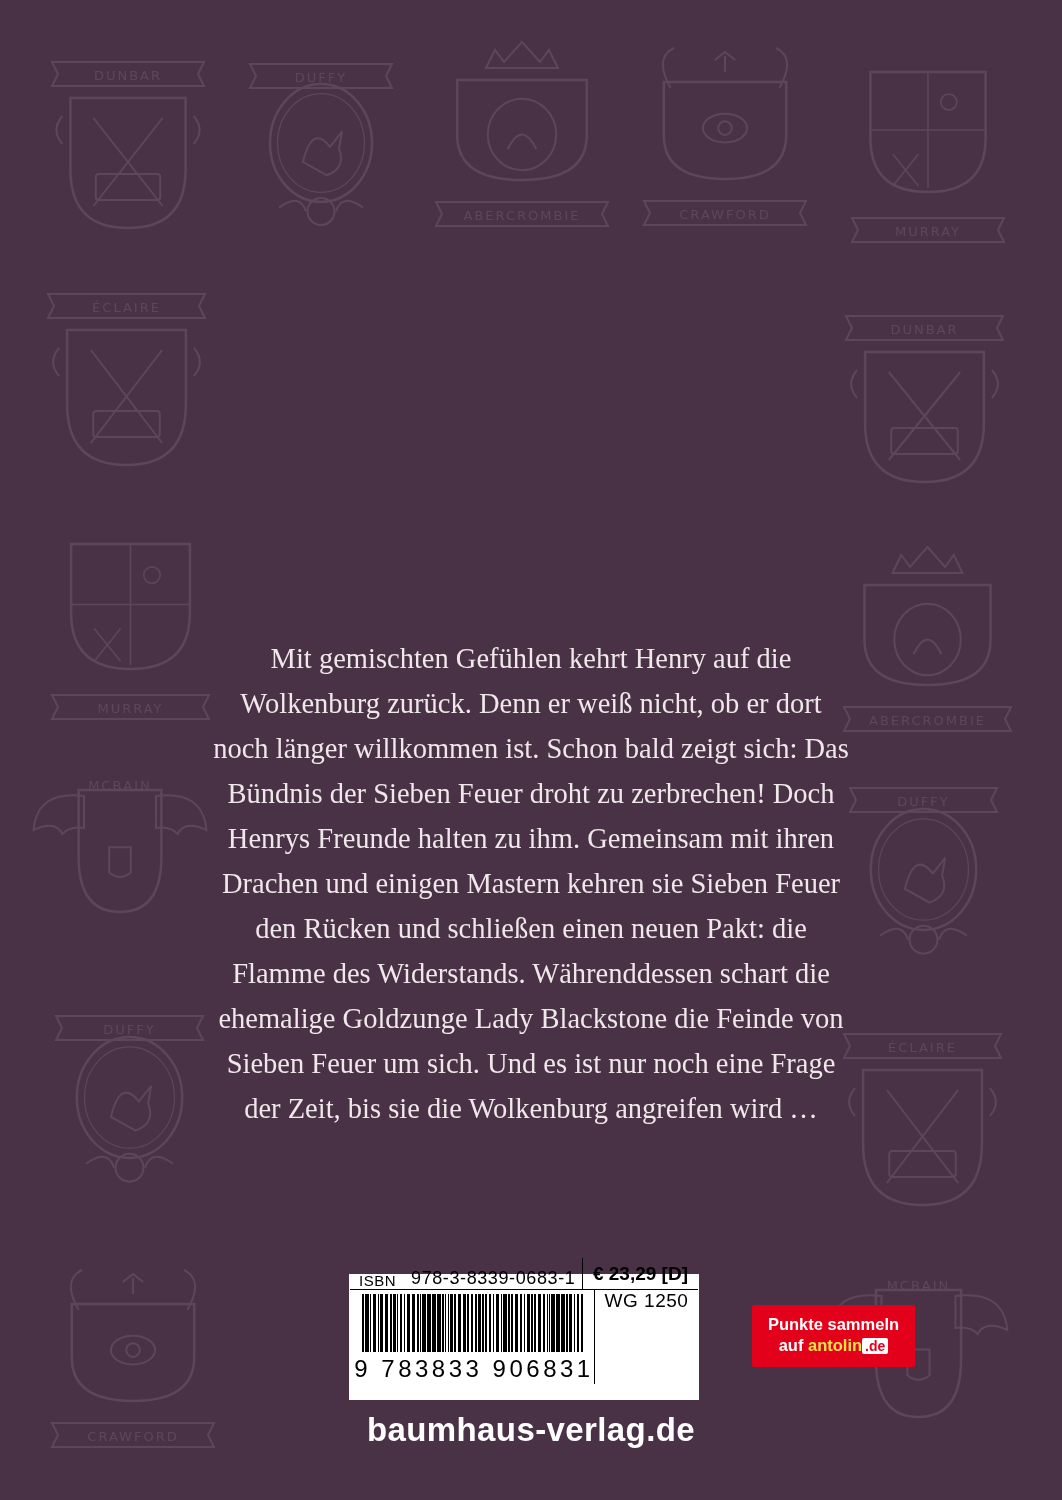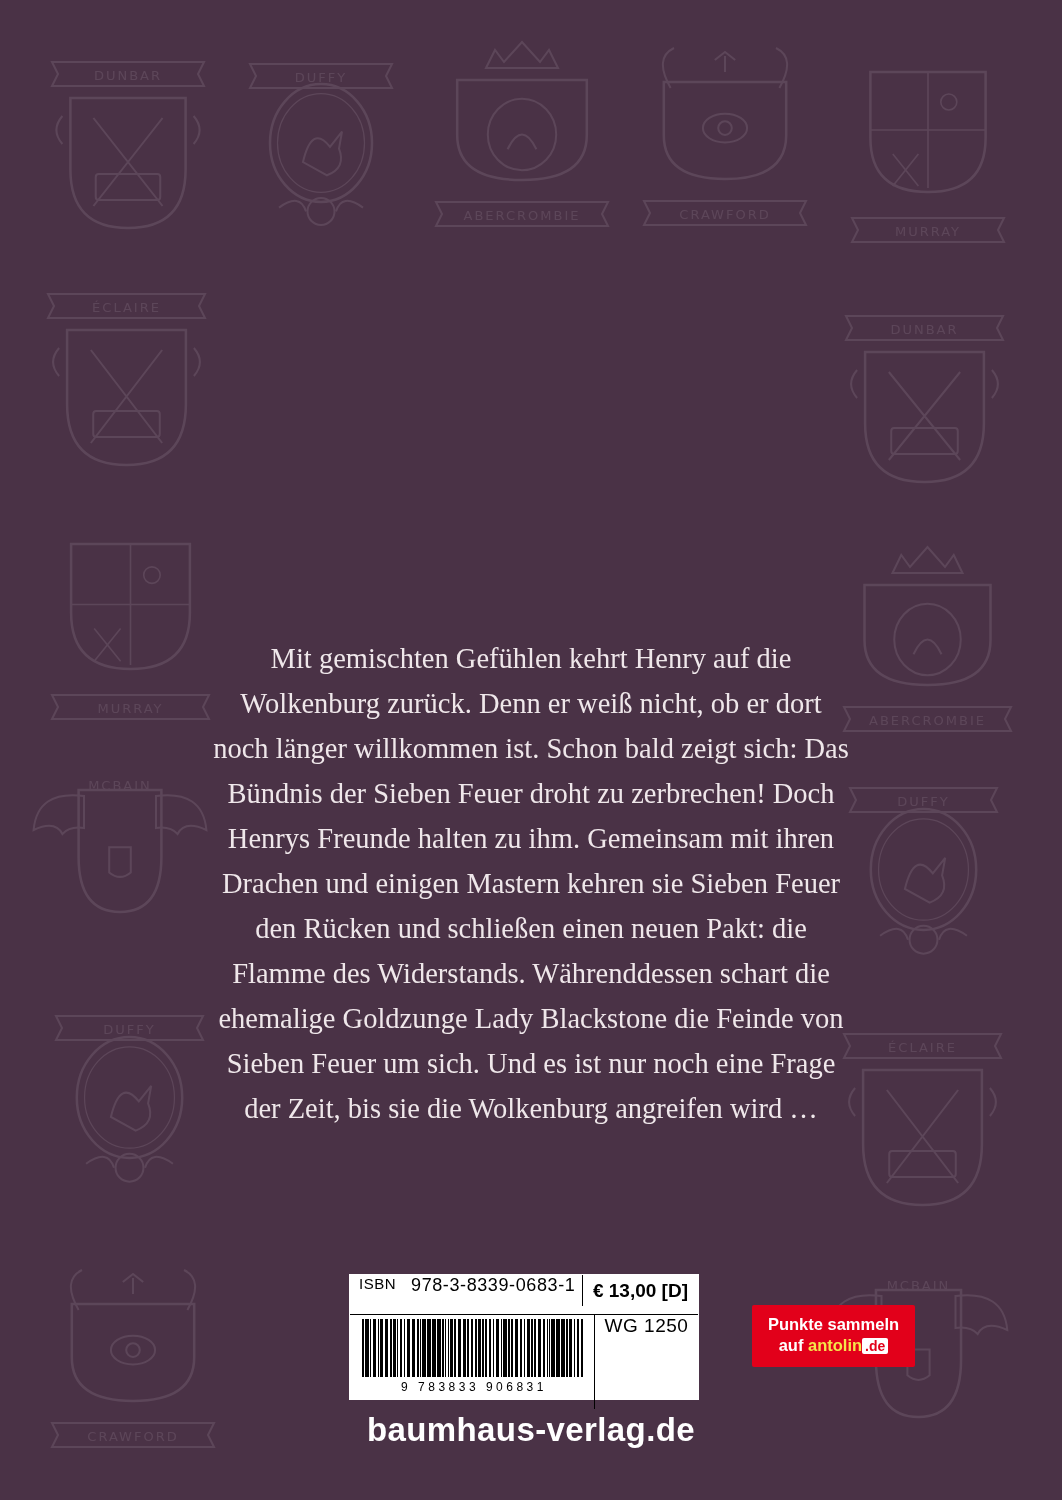--- a/index.html
+++ b/index.html
@@ -80,22 +80,22 @@
     width: 350px;
     height: 126px;
     background: #ffffff;
     border: 1px solid #ffffff;
     box-sizing: border-box;
     font-family: "Liberation Sans", sans-serif;
     color: #000;
   }
   #isbn-top {
     display: flex;
-    align-items: flex-start;
-    height: 40px;
+    align-items: flex-end;
+    height: 15px;
     border-bottom: 1px solid #000;
     box-sizing: border-box;
   }
   #isbn-top .isbn-label {
     font-size: 15px;
     padding-left: 9px;
     letter-spacing: 0.5px;
   }
   #isbn-top .isbn-number {
     font-size: 18px;
@@ -131,21 +131,21 @@
     align-items: flex-end;
   }
   #barcode i {
     display: block;
     background: #000;
     height: 100%;
     margin-right: 1.5px;
   }
   #barcode-digits {
     font-family: "Liberation Sans", sans-serif;
-    font-size: 12px;
+    font-size: 24px;
     letter-spacing: 3.5px;
     text-align: center;
     margin-top: 3px;
     padding-left: 4px;
   }
   #wg-area {
     flex: 1;
     display: flex;
     align-items: flex-start;
     justify-content: center;
@@ -384,21 +384,21 @@
 
 
   <div id="blurb">
     <p>Mit gemischten Gefühlen kehrt Henry auf die Wolkenburg zurück. Denn er weiß nicht, ob er dort noch länger willkommen ist. Schon bald zeigt sich: Das Bündnis der Sieben Feuer droht zu zerbrechen! Doch Henrys Freunde halten zu ihm. Gemeinsam mit ihren Drachen und einigen Mastern kehren sie Sieben Feuer den Rücken und schließen einen neuen Pakt: die Flamme des Widerstands. Währenddessen schart die ehemalige Goldzunge Lady Blackstone die Feinde von Sieben Feuer um sich. Und es ist nur noch eine Frage der Zeit, bis sie die Wolkenburg angreifen wird …</p>
   </div>
 
   <div id="isbn-block">
     <div id="isbn-top">
       <span class="isbn-label">ISBN</span>
       <span class="isbn-number">978-3-8339-0683-1</span>
-      <span class="price">€ 13,00 [D]</span>
+      <span class="price">€ 23,29 [D]</span>
     </div>
     <div id="isbn-body">
       <div id="barcode-area">
         <div id="barcode">
             <i style="width: 2px; height: 100%;"></i>
             <i style="width: 4px;"></i>
             <i style="width: 1px;"></i>
             <i style="width: 4px;"></i>
             <i style="width: 1px;"></i>
             <i style="width: 4px;"></i>

